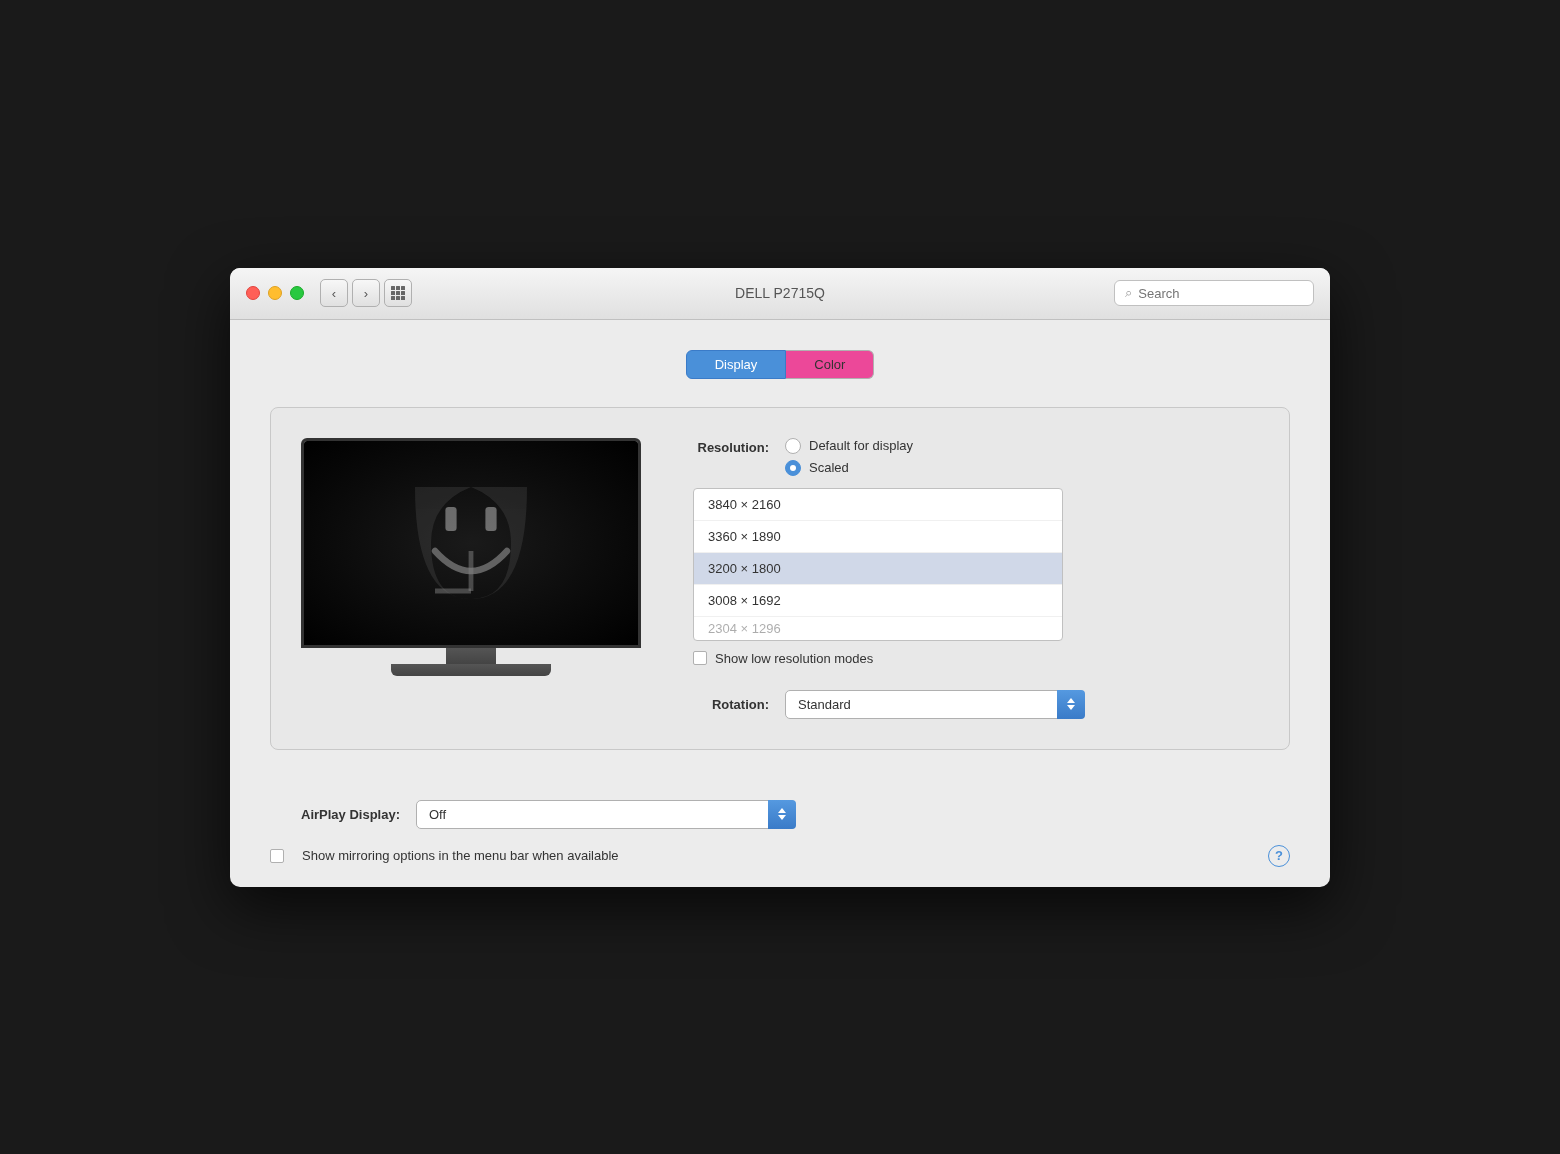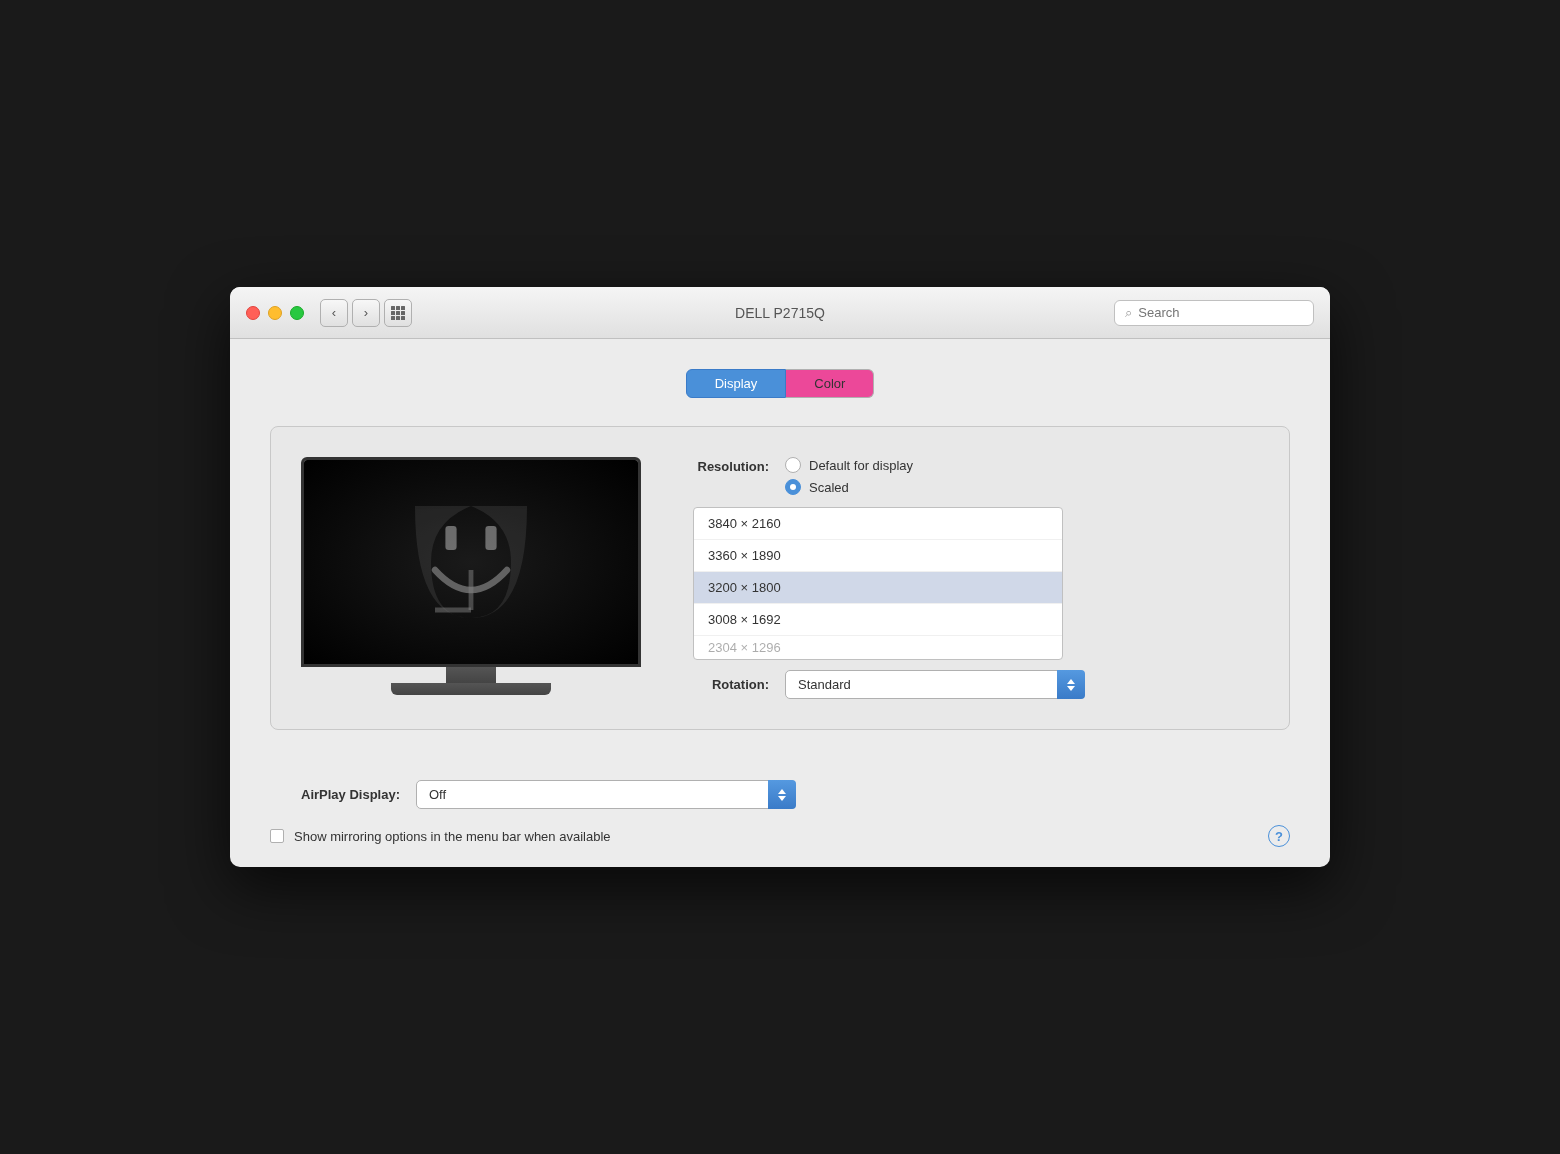--- a/index.html
+++ b/index.html
@@ -426,21 +426,21 @@
 
     .mirroring-row {
       display: flex;
       align-items: center;
       justify-content: space-between;
     }
 
     .mirroring-left {
       display: flex;
       align-items: center;
-      gap: 10px;
+      gap: 18px;
       font-size: 13px;
       color: #333;
     }
 
     .help-btn {
       width: 22px;
       height: 22px;
       border-radius: 50%;
       border: 1.5px solid #4a90d9;
       background: transparent;
@@ -545,20 +545,24 @@
         </div>
 
         <div class="resolution-list">
           <div class="res-item">3840 × 2160</div>
           <div class="res-item">3360 × 1890</div>
           <div class="res-item selected">3200 × 1800</div>
           <div class="res-item">3008 × 1692</div>
           <div class="res-item partial">2304 × 1296</div>
         </div>
 
+        <div class="checkbox-row">
+          <div class="checkbox"></div>
+          <span>Show low resolution modes</span>
+        </div>
 
         <div class="rotation-row">
           <span class="rotation-label">Rotation:</span>
           <div class="select-wrapper">
             <select>
               <option>Standard</option>
               <option>90°</option>
               <option>180°</option>
               <option>270°</option>
             </select>

